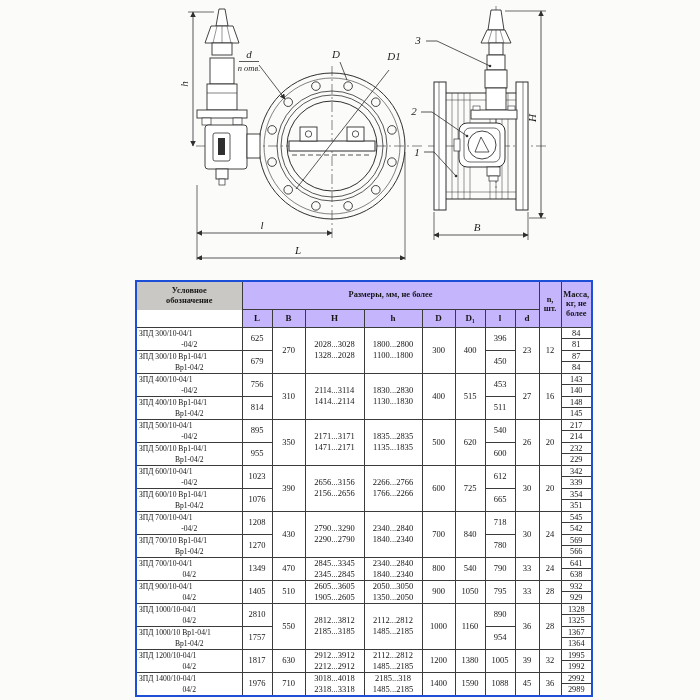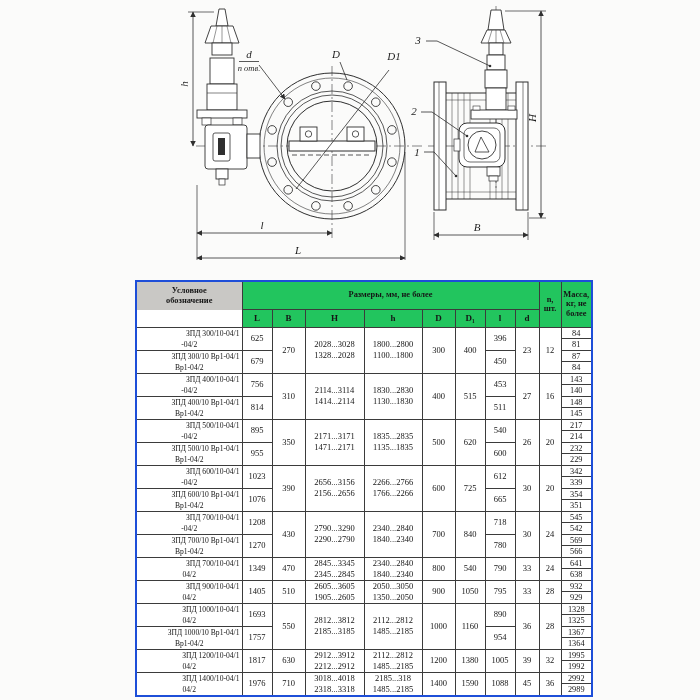--- a/index.html
+++ b/index.html
@@ -22,32 +22,32 @@
   }
   
   .tbl-wrap{position:absolute; left:135px; top:280px;}
   table{
     border-collapse:collapse; table-layout:fixed; width:456px;
     background:#fff; border:2px solid #1d4ed8;
   }
   td,th{border:1px solid #3b3b3b; padding:0; overflow:hidden; vertical-align:middle;}
   thead tr.h1{height:28px;} thead tr.h2{height:18px;}
   th{
-    background:#22c55e; font-weight:bold; font-size:8.4px; line-height:1.15;
+    background:#c4b5fd; font-weight:bold; font-size:8.4px; line-height:1.15;
     font-family:"Liberation Serif","DejaVu Serif","DejaVu Sans",serif;
   }
   th.desig-h{
     background:linear-gradient(to bottom,#c9c8c5 0,#c9c8c5 28px,#ffffff 28px);
     vertical-align:top; padding:4px 14px 0 14px;
   }
   th.dimletter{font-size:9px;}
   tbody tr{height:23px;}
   td.num{font-size:8.5px; text-align:center; line-height:11px;}
   td.desig{font-size:7.6px; line-height:11px; padding:0 2px;}
-  .desig-l1{text-align:right; white-space:nowrap;}
+  .desig-l1{text-align:left; white-space:nowrap;}
   .desig-l2{text-align:center; white-space:nowrap;}
   td.mass{font-size:8.3px; text-align:center;}
   td.mass .m1{height:11px; line-height:11px; border-bottom:1px solid #3b3b3b; box-sizing:border-box;}
   td.mass .m2{height:11px; line-height:11px;font-family:Liberation Serif, serif;}
 </style>
 </head>
 <body>
 
 <div class="page">
 
@@ -471,21 +471,21 @@
             <td class="mass">
               <div class="m1">932</div>
               <div class="m2">929</div>
             </td>
           </tr>
           <tr>
             <td class="desig">
               <div class="desig-l1">ЗПД 1000/10-04/1</div>
               <div class="desig-l2">04/2</div>
             </td>
-            <td class="num">1693</td>
+            <td class="num">2810</td>
             <td rowspan="2" class="num">550</td>
             <td rowspan="2" class="num">
               <div>2812...3812</div>
               <div>2185...3185</div>
             </td>
             <td rowspan="2" class="num">
               <div>2112...2812</div>
               <div>1485...2185</div>
             </td>
             <td rowspan="2" class="num">1000</td>

